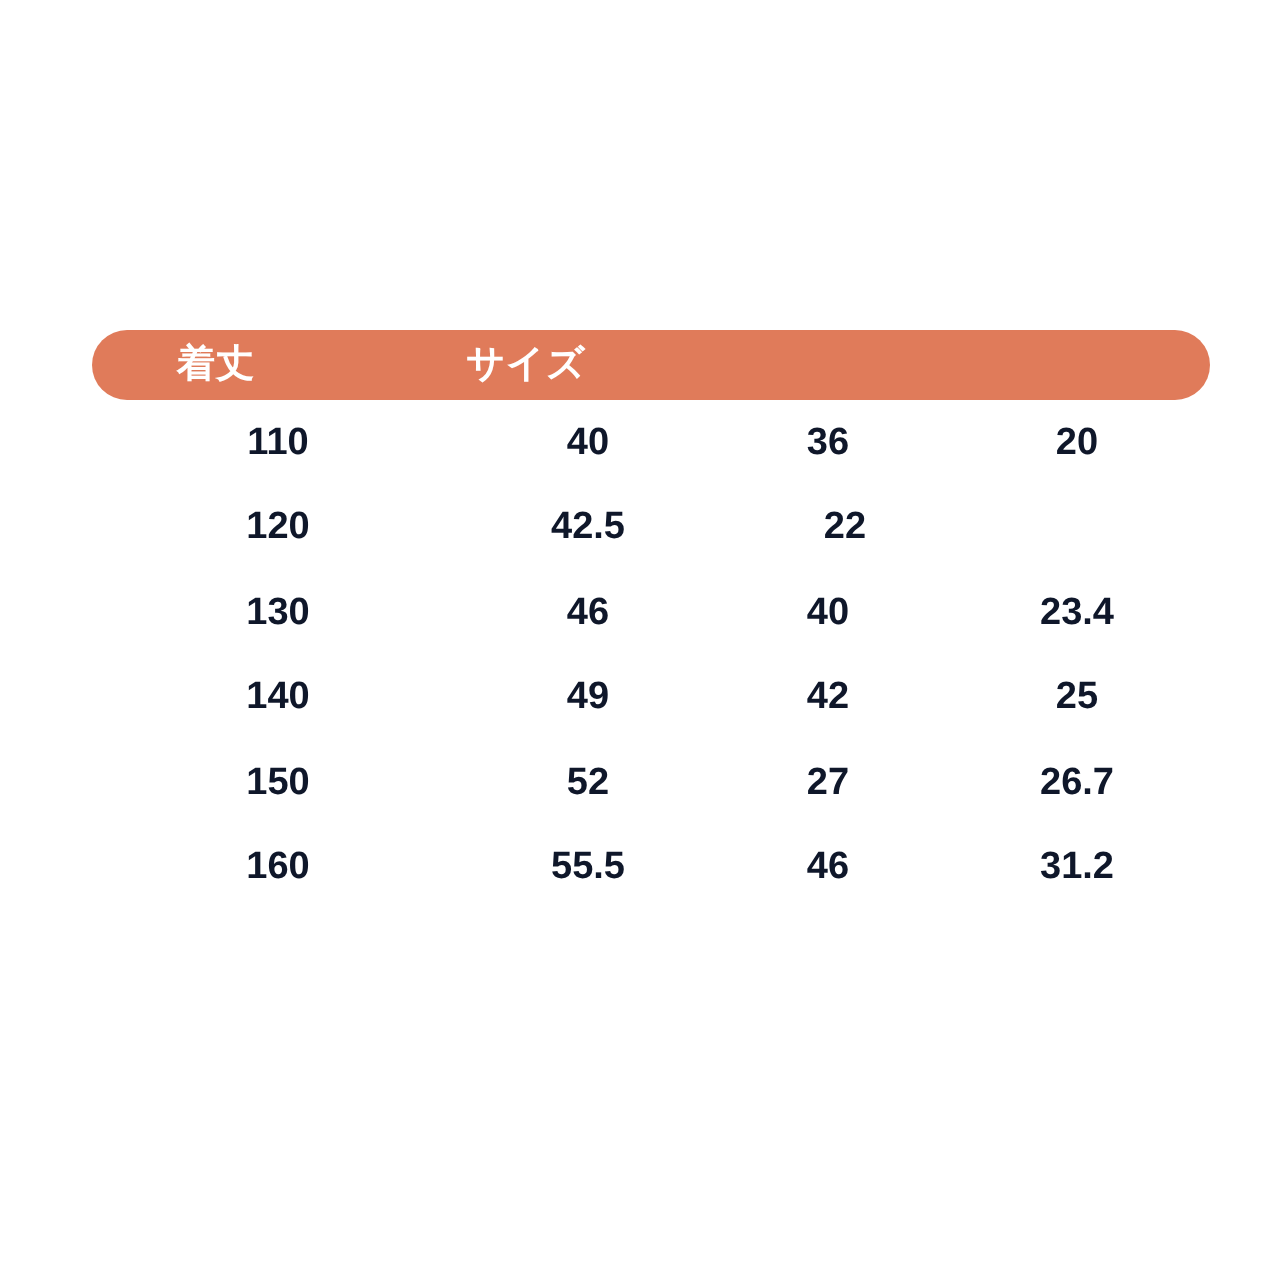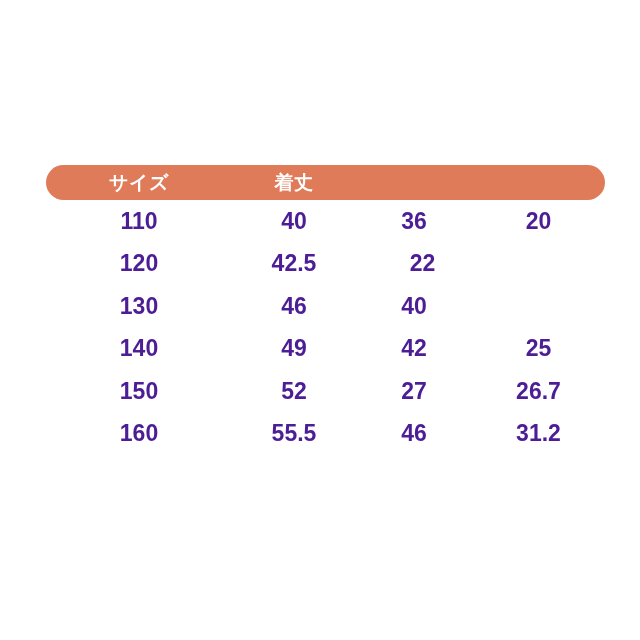--- a/index.html
+++ b/index.html
@@ -46,22 +46,22 @@
     margin-top: 0;
   }
 
   .chart-row {
     display: flex;
     align-items: center;
     height: 42.5px;
   }
 
   .chart-row .cell {
-    color: #4c1d95;
-    font-size: 23px;
+    color: #0f172a;
+    font-size: 19px;
     font-weight: bold;
     text-align: center;
     line-height: 1;
     white-space: nowrap;
   }
 
   
   .col-0 { width: 186px; }
   .col-1 { width: 124px; }
   .col-2 { width: 116px; }
@@ -71,22 +71,22 @@
   .chart-body .col-1 { width: 124px; }
   .chart-body .col-2 { width: 116px; }
   .chart-body .col-3 { width: 133px; }
 </style>
 </head>
 <body>
 
 <div id="size-chart">
 
   <div class="chart-header">
+    <div class="cell col-1">着丈</div>
     <div class="cell col-0">サイズ</div>
-    <div class="cell col-1">着丈</div>
   </div>
 
   <div class="chart-body">
 
     <div class="chart-row">
       <div class="cell col-0">110</div>
       <div class="cell col-1">40</div>
       <div class="cell col-2">36</div>
       <div class="cell col-3">20</div>
     </div>
@@ -94,20 +94,21 @@
     <div class="chart-row">
       <div class="cell col-0">120</div>
       <div class="cell col-1">42.5</div>
       <div class="cell col-3">22</div>
     </div>
 
     <div class="chart-row">
       <div class="cell col-0">130</div>
       <div class="cell col-1">46</div>
       <div class="cell col-2">40</div>
+      <div class="cell col-3">23.4</div>
     </div>
 
     <div class="chart-row">
       <div class="cell col-0">140</div>
       <div class="cell col-1">49</div>
       <div class="cell col-2">42</div>
       <div class="cell col-3">25</div>
     </div>
 
     <div class="chart-row">

